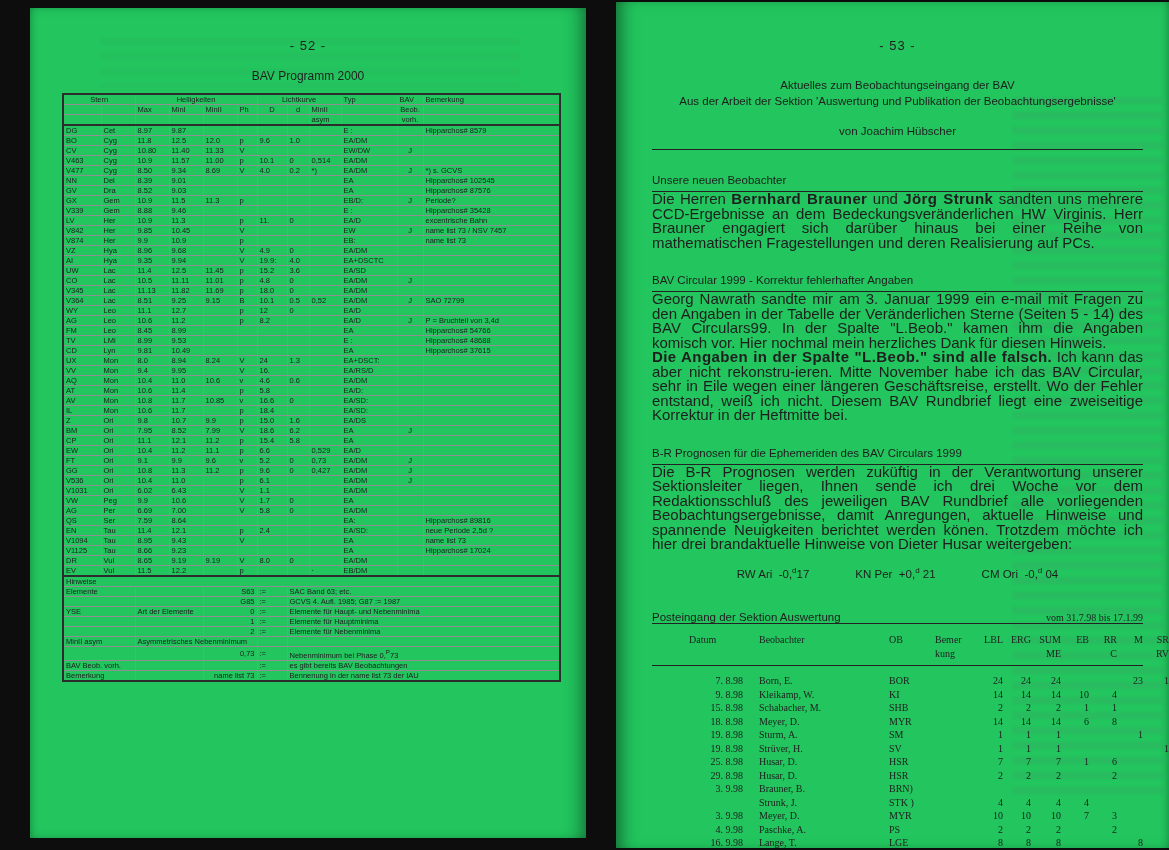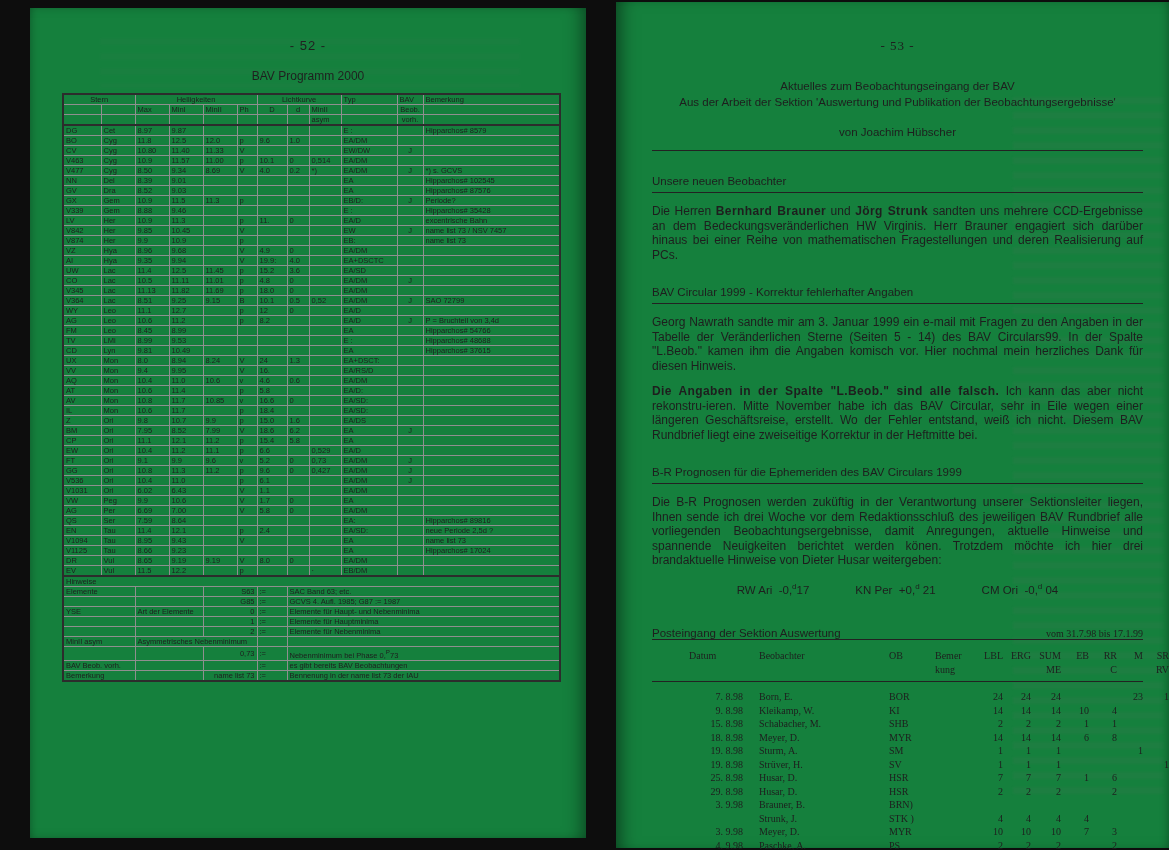--- a/index.html
+++ b/index.html
@@ -1,21 +1,21 @@
 <!DOCTYPE html>
 <html><head>
 <meta charset="utf-8">
 <style>
   html,body{margin:0;padding:0;}
   body{
     width:1169px;height:850px;position:relative;overflow:hidden;
     background:#0d0d0d;
     font-family:"Liberation Sans",sans-serif;color:#1e1e1e;
   }
-  .page{position:absolute;background:#15803d;}
+  .page{position:absolute;background:#22c55e;}
   .page-left{left:30px;top:8px;width:556px;height:830px;
     box-shadow:inset -14px 0 18px -10px rgba(0,0,0,.45), inset 4px 0 8px -4px rgba(0,0,0,.35);}
   .page-right{left:616px;top:2px;width:553px;height:846px;
     box-shadow:inset 14px 0 18px -10px rgba(0,0,0,.5), inset -6px 0 10px -6px rgba(0,0,0,.35);}
   .bleed{position:absolute;pointer-events:none;
     background:repeating-linear-gradient(180deg, rgba(110,110,110,.10) 0 7px, rgba(0,0,0,0) 7px 15px);
     filter:blur(1px);}
   .bleed-r{right:6px;top:95px;width:150px;height:700px;}
   .bleed-l{left:70px;top:30px;width:420px;height:45px;height:50px;opacity:.5;}
 
@@ -28,26 +28,26 @@
   table.star td{ border:1px solid #8f8f8f; padding:0 2px; height:9px; white-space:nowrap; overflow:hidden; }
   table.star{ border:2px solid #2c2c2c; }
   tr.h3r td{ border-bottom:2px solid #2c2c2c; }
   tr.hinweise td{ border-top:2px solid #2c2c2c; }
   td.c{ text-align:center; }
   td.r{ text-align:right; }
   table.star td:nth-child(11){ text-align:center; }
 
   
   .rp-inner{ padding:0 26px 0 36px; position:relative; }
-  .page-right .pnum{ margin-top:36px;font-family:Liberation Serif, serif; }
+  .page-right .pnum{ margin-top:36px; }
   .title-block{ text-align:center; margin-top:24px; font-size:11.5px; line-height:16px; }
   .byline{ text-align:center; font-size:11.5px; margin-top:16px; }
   .rule{ border-bottom:1.5px solid #222; margin-top:12px; }
   .sec-h{ font-size:11.5px; margin-top:24px; padding-bottom:5px; border-bottom:1px solid #222; }
-  .para{ font-size:12px; line-height:14.5px; text-align:justify; margin-top:11px; }
+  .para{ font-size:15px; line-height:14.5px; text-align:justify; }
   .para b{ letter-spacing:.4px; }
   .prognosen{ margin-top:14px; display:flex; justify-content:center; gap:46px; font-size:11.5px; }
   .prog sup{ font-size:8px; }
   .post-head{ margin-top:32px; display:flex; justify-content:space-between; align-items:baseline;
     border-bottom:1.5px solid #222; }
   .post-head .lh{ font-size:11.5px; }
   .mono, .post-head .rh{ font-family:Liberation Serif, serif; font-size:10px; }
   .mtable{ margin-top:9px; }
   .mrow{ white-space:nowrap; line-height:13.5px; }
   .mc{ display:inline-block; vertical-align:top; }

